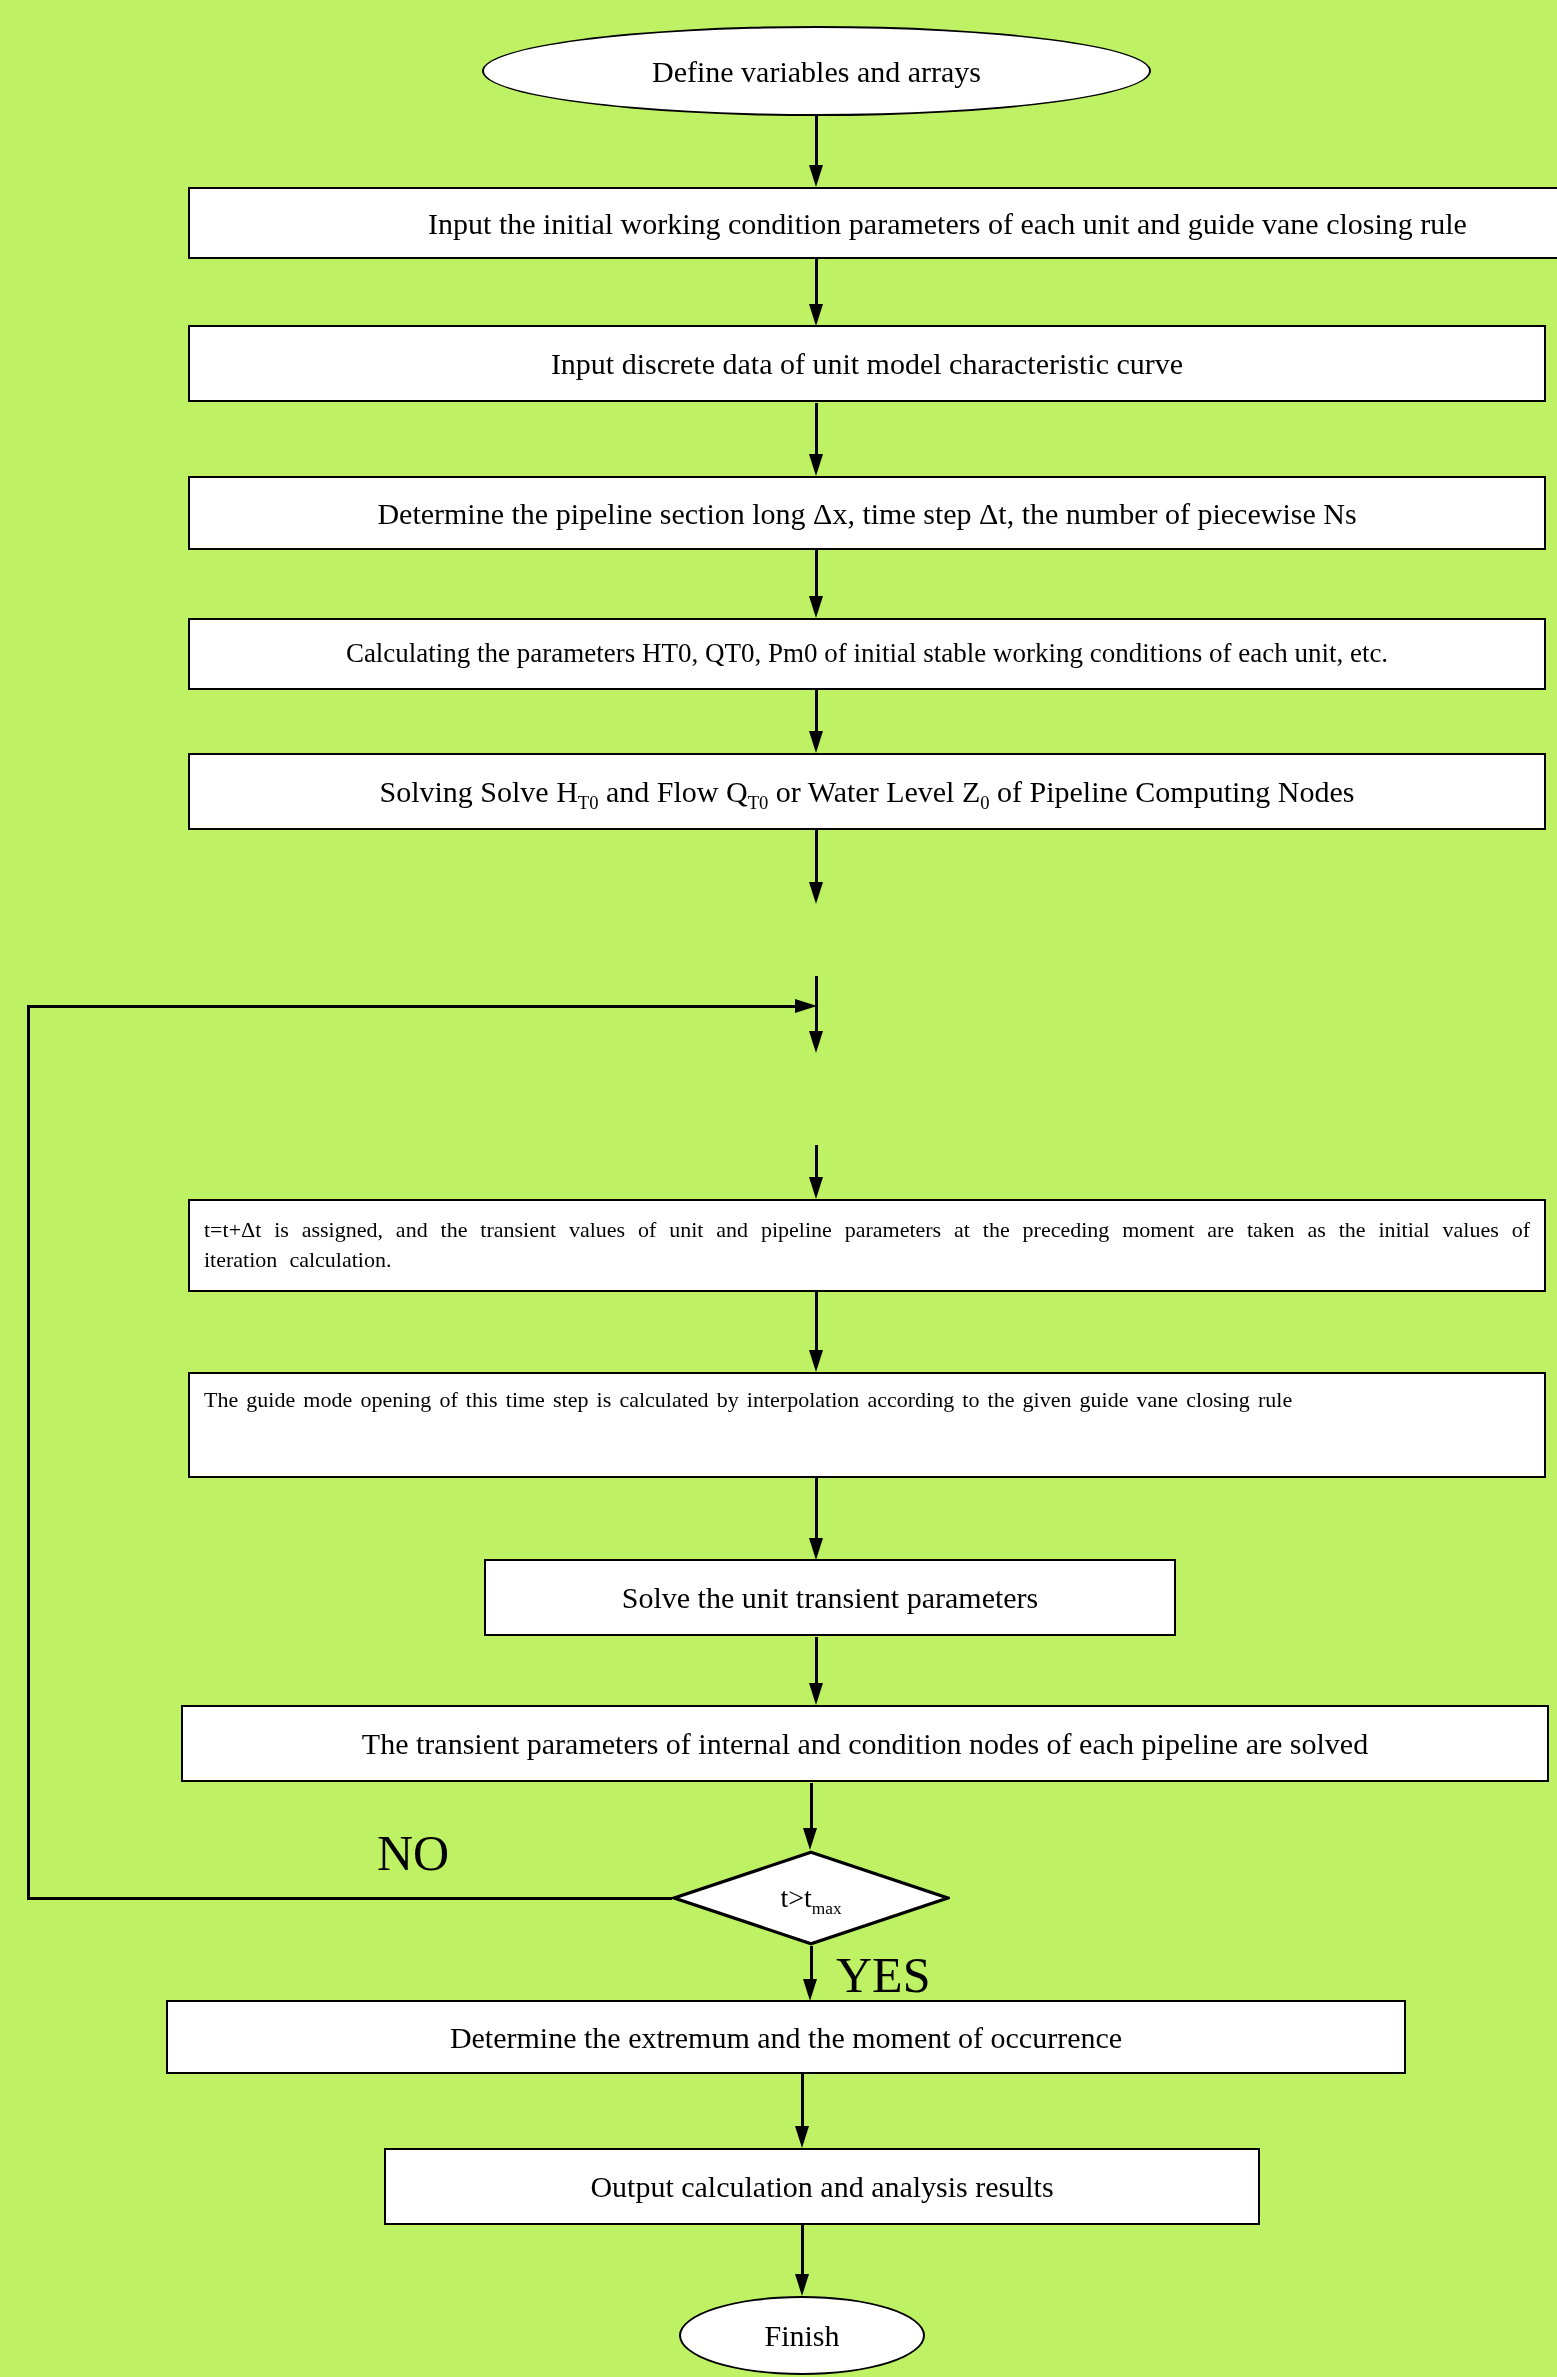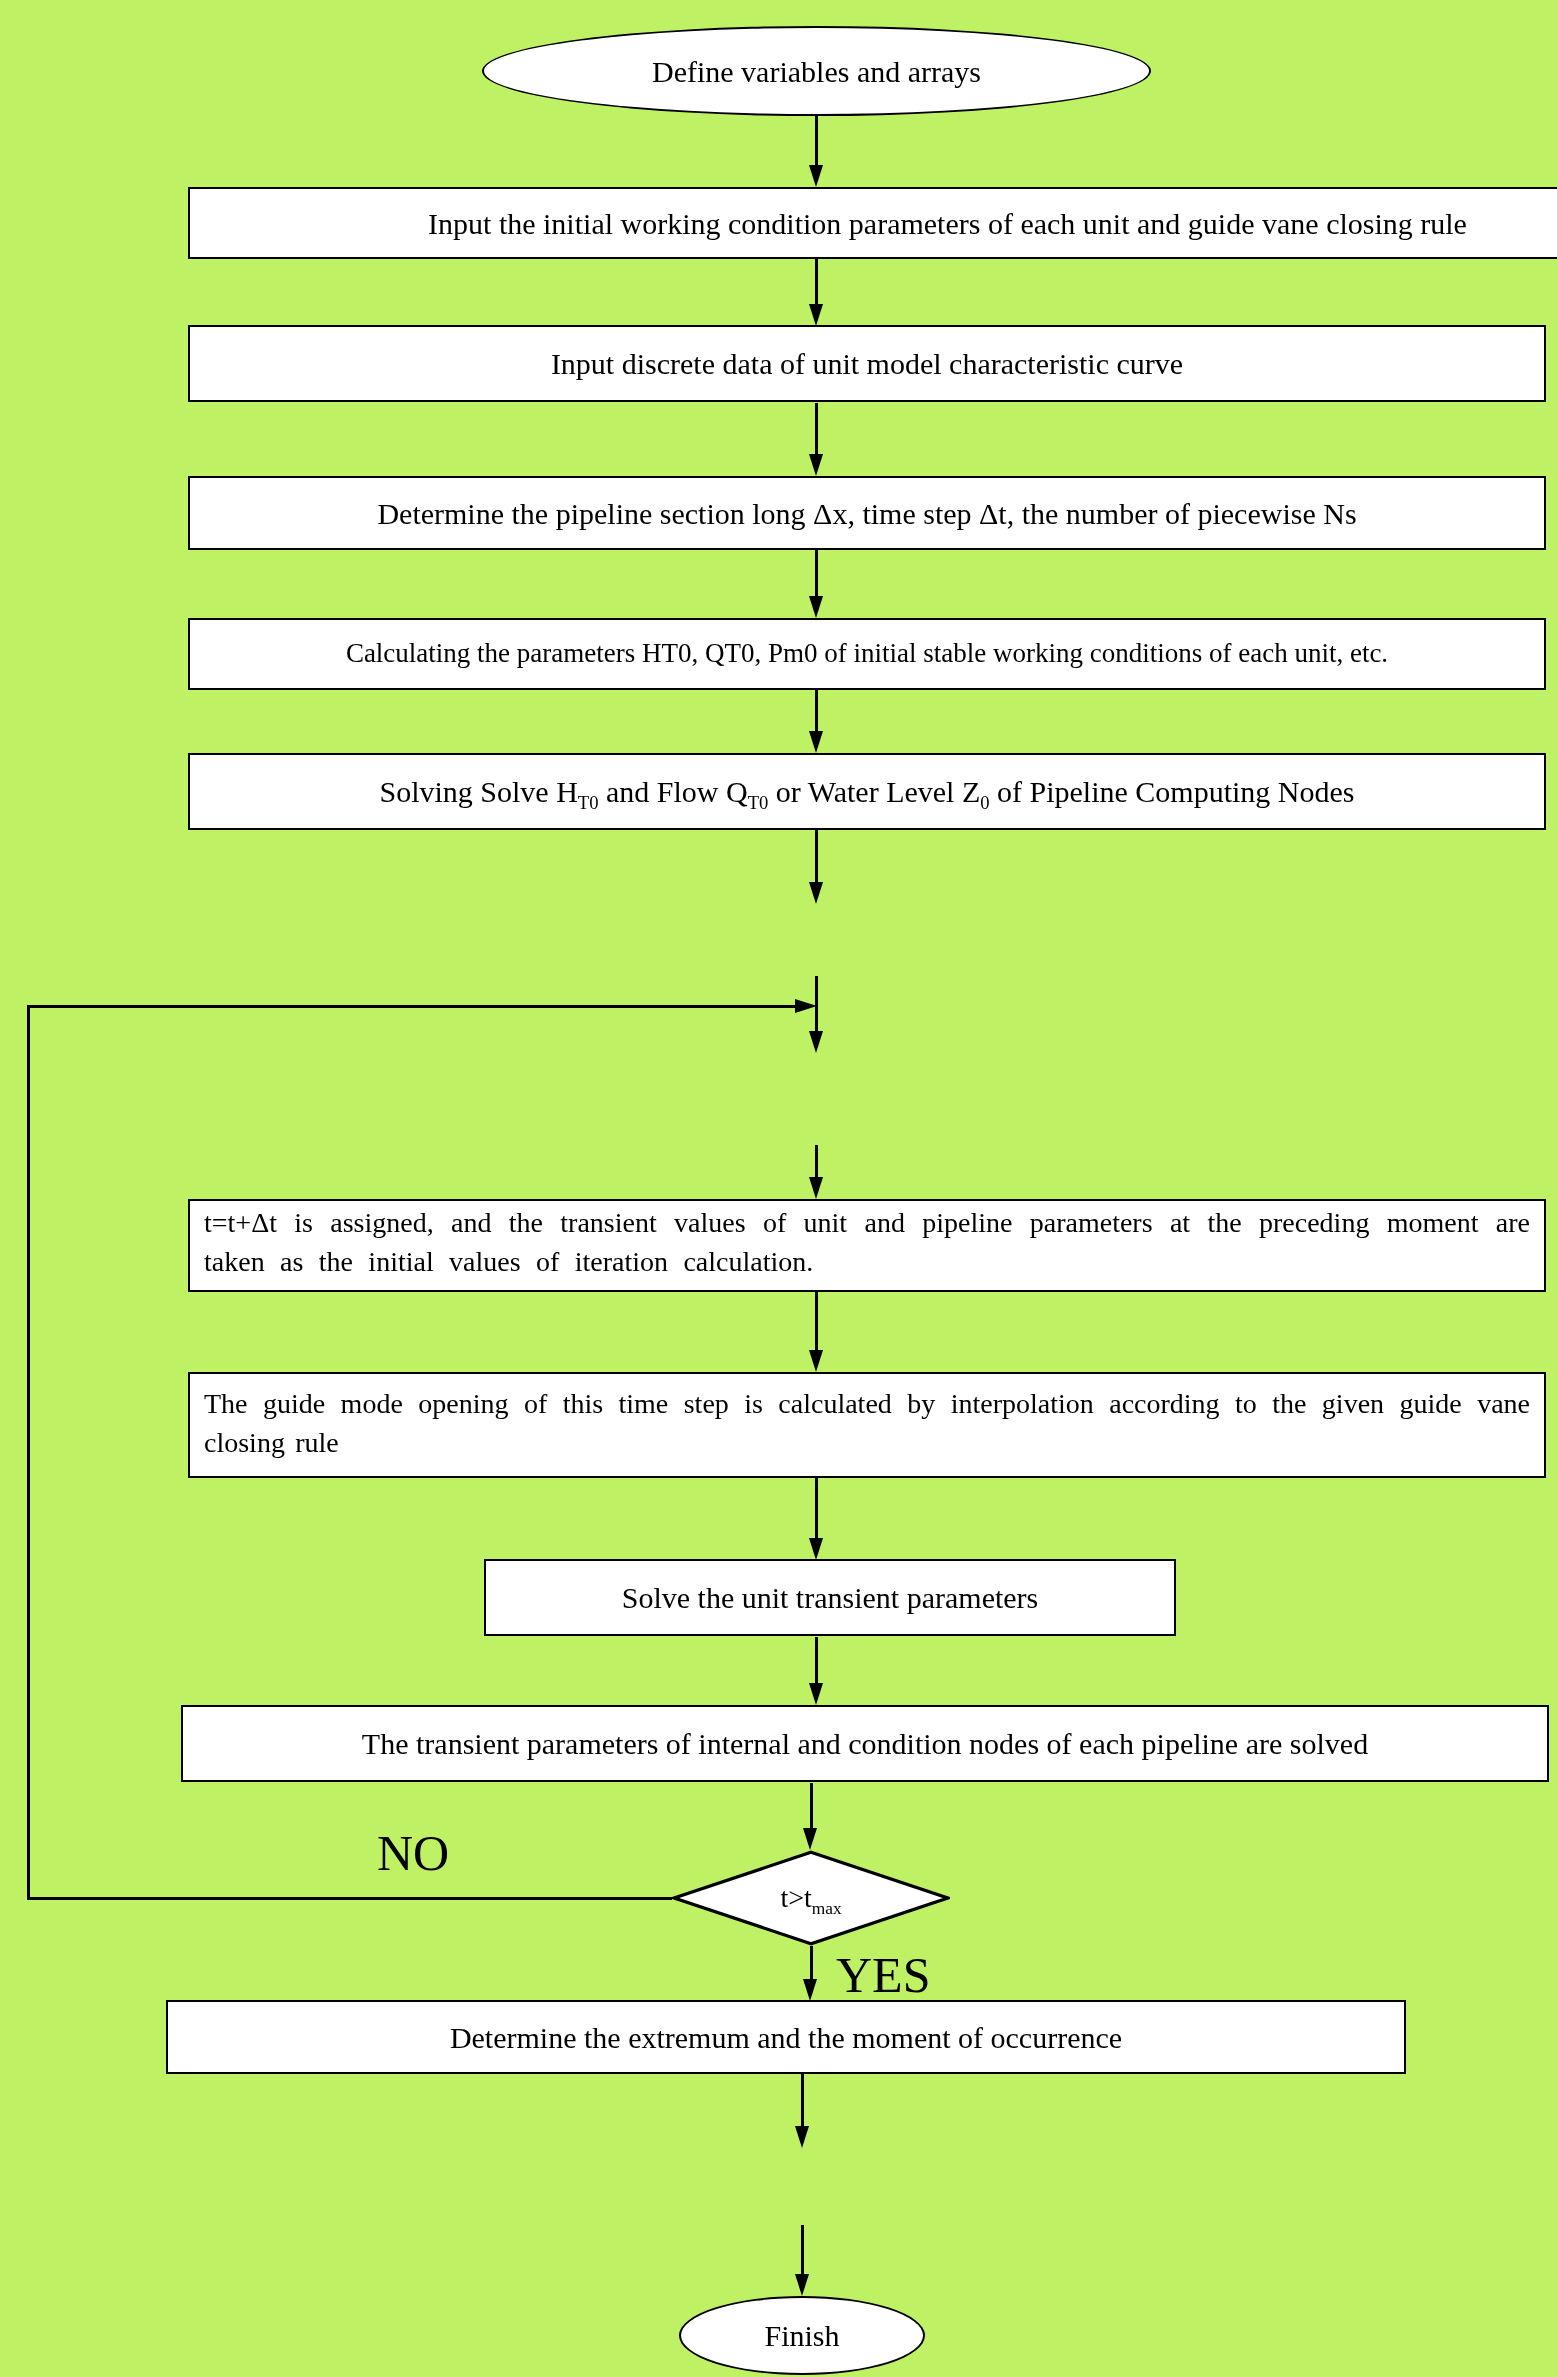--- a/index.html
+++ b/index.html
@@ -9,21 +9,21 @@
 
   .node { position:absolute; border:2.7px solid #000; background:#fff;
           display:flex; align-items:center; justify-content:center; text-align:center; }
   .ellipse { border-radius:50%; }
   .block { display:block; overflow:hidden; }
 
   .label { font-size:30px; line-height:1.3; }
   .nowrap { white-space:nowrap; }
   .fs44 { font-size:24px; }
   .fs50 { font-size:27px; }
-  .just { text-align:justify; font-size:28px; line-height:1.38; padding:3px 14px 0; }
+  .just { text-align:justify; font-size:22px; line-height:1.38; padding:14px 14px 0; }
   .ws  { word-spacing:0.30em; }
   .ws2 { word-spacing:0.12em; padding-top:11px; }
   sub.subs { font-size:0.62em; line-height:0; }
 
   .line { position:absolute; background:#000; }
   .line.v { width:2.7px; }
   .line.h { height:2.7px; }
   .head { position:absolute; width:0; height:0; }
   .head.down  { border-left:7.6px solid transparent; border-right:7.6px solid transparent; border-top:22px solid #000; }
   .head.right { border-top:7.6px solid transparent; border-bottom:7.6px solid transparent; border-left:22px solid #000; }
@@ -138,19 +138,22 @@
     <span class="label diamond-label"><span>t&gt;t</span><sub class="subs">max</sub></span>
   </div>
 
   <div class="edge-label" style="left:377px;top:1824px">NO</div>
   <div class="edge-label" style="left:836px;top:1946px">YES</div>
 
   <div class="node" style="left:166px;top:2000px;width:1240px;height:74px">
     <span class="label nowrap">Determine the extremum and the moment of occurrence</span>
   </div>
 
+  <div class="node" style="left:384px;top:2148px;width:876px;height:77px">
+    <span class="label nowrap">Output calculation and analysis results</span>
+  </div>
 
   <div class="node ellipse" style="left:679px;top:2296px;width:246px;height:79px">
     <span class="label nowrap">Finish</span>
   </div>
 
 </div>
 
 
 </body></html>

